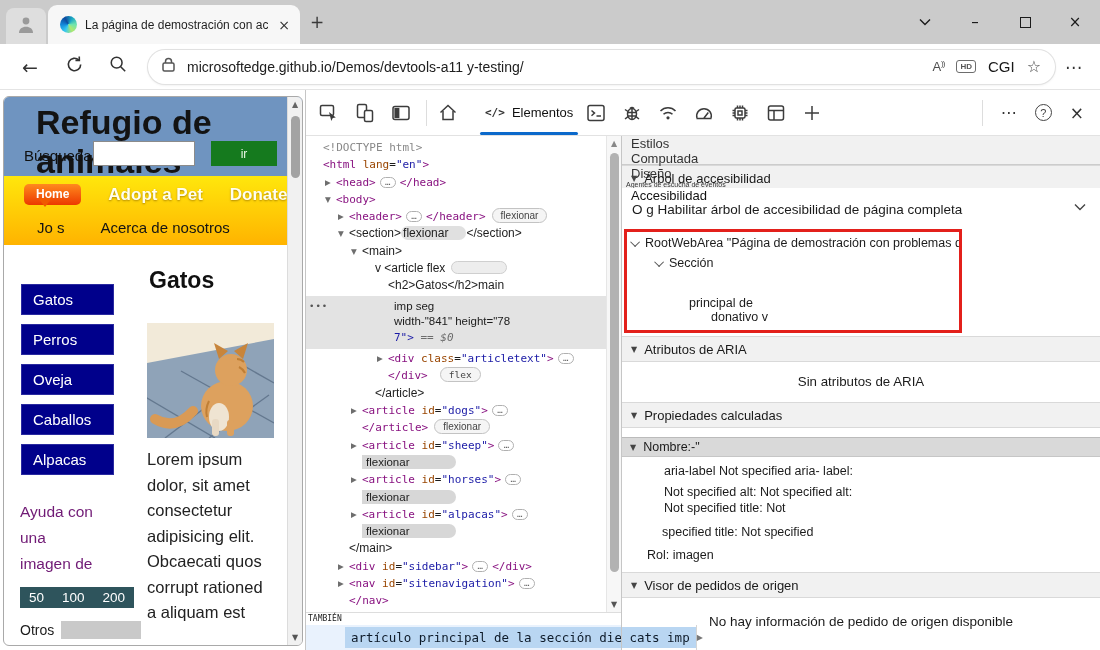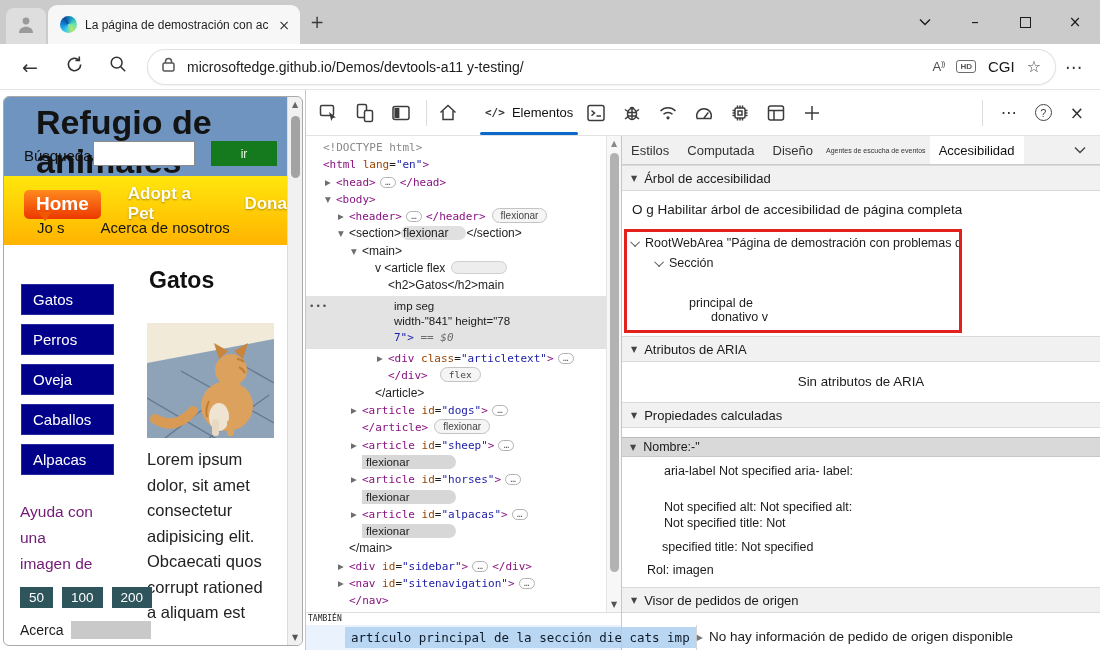--- a/index.html
+++ b/index.html
@@ -47,33 +47,33 @@
   .ph { position:relative; height:79px; background:#6f94c0; }
   .ph h1 { position:absolute; left:32px; top:6px; font-size:34px; font-weight:700; color:#131313; }
   .search-label { position:absolute; left:20px; top:50px; font-size:15px; color:#101010; }
   .search-input { position:absolute; left:89px; top:44px; width:102px; height:25px; background:#fff;
                   border:1px solid #8b8b8b; }
   .go-btn { position:absolute; left:207px; top:44px; width:66px; height:25px; background:#157a1e;
             border:0; color:#eaf7e6; font-size:12px; }
   .pnav { position:relative; height:69px; background:linear-gradient(#ffe70c,#ffb300); }
   .pnav-row1 { position:absolute; left:20px; top:8px; display:flex; gap:27px; align-items:center; }
   .home-btn { position:relative; background:linear-gradient(#ff8a1e,#ec3800); color:#fff; font-weight:bold;
-              font-size:19px; padding:3px 12px 4px; border-radius:5px; }
+              font-size:12px; padding:3px 12px 4px; border-radius:5px; }
   .home-btn::after { content:""; position:absolute; left:14px; bottom:-9px; border:7px solid transparent;
                      border-top:9px solid #f05800; }
   .nav-link { color:#fffef0; font-weight:bold; font-size:17px; text-shadow:0 1px 2px rgba(130,95,0,.65); }
   .pnav-row2 { position:absolute; left:33px; top:43px; display:flex; gap:36px; font-size:15px; color:#141414; }
   .pbody { position:relative; height:402px; }
   .side-btn { position:absolute; left:17px; width:93px; height:31px; background:#00008b; color:#fff;
               font-size:15px; display:flex; align-items:center; padding-left:11px; border:1px solid #2a2aa0; }
   .art-h2 { position:absolute; left:145px; top:22px; font-size:23px; font-weight:600; color:#101010; }
   .cat-img { position:absolute; left:143px; top:78px; width:127px; height:115px; }
   .lorem { position:absolute; left:143px; top:202px; font-size:16.5px; line-height:25.5px; color:#222; }
   .ayuda { position:absolute; left:16px; top:254px; font-size:15.5px; line-height:26px; color:#701a75; }
-  .amounts { position:absolute; left:16px; top:342px; display:flex; gap:9px; }
+  .amounts { position:absolute; left:16px; top:342px; display:flex; }
   .amount-btn { background:#2e545c; color:#fff; font-size:13.5px; padding:3px 9px; border:0; }
   .otros-row { position:absolute; left:16px; top:376px; display:flex; align-items:center; gap:7px; }
   .otros-label { font-size:14px; }
   .otros-input { width:80px; height:18px; background:#c9c9c9; border:0; }
   .pg-scroll { position:absolute; top:0; right:0; bottom:0; width:15px; background:#f1f1f1;
                border-left:1px solid #dcdcdc; }
   .pg-up { position:absolute; top:3px; left:0; right:0; text-align:center; font-size:8px; color:#666; }
   .pg-thumb { position:absolute; top:19px; left:3px; width:9px; height:62px; background:#a3a3a3; border-radius:5px; }
   .pg-down { position:absolute; bottom:3px; left:0; right:0; text-align:center; font-size:8px; color:#555; }
 
@@ -136,21 +136,21 @@
   .crumb-corner { position:absolute; left:2px; top:1px; font-size:8px; color:#222; }
   .crumb-row { position:absolute; left:0; right:0; bottom:0; height:25px; background:#e9f2fd;
                display:flex; align-items:center; }
   .crumb-item { margin-left:39px; background:#b9d6f2; color:#0d1a29; font-size:12.5px; padding:3px 6px;
                 white-space:nowrap; }
   .crumb-arrow { margin-left:auto; width:22px; height:25px; background:#fff; border-left:1px solid #d5d5d5;
                  display:flex; align-items:center; justify-content:center; font-size:8px; color:#777; }
 
   
   .styles-pane { flex:1; border-left:1px solid #c6c6c6; position:relative; min-width:0; }
-  .sp-tabs { height:29px; background:#f1f1f1; border-bottom:1px solid #ccc; display:flex; align-items:stretch; }
+  .sp-tabs { height:29px; background:#f1f1f1; border-bottom:1px solid #ccc; display:flex; align-items:stretch;flex-direction:column; }
   .sp-tab { display:flex; align-items:center; padding:0 9px; font-size:13px; color:#333; white-space:nowrap; }
   .sp-tab.small { font-size:7px; padding:0 4px; max-width:112px; }
   .sp-tab.active { background:#fff; color:#111; }
   .sp-chevron { margin-left:auto; display:flex; align-items:center; padding-right:14px; }
   .sec-head { height:26px; background:#f1f1f1; border-top:1px solid #d9d9d9; border-bottom:1px solid #d9d9d9;
               display:flex; align-items:center; gap:7px; padding-left:9px; }
   .sec-tri { font-size:8px; color:#444; font-family:"DejaVu Sans",sans-serif; }
   .sec-label { font-size:13px; color:#1a1a1a; }
   .enable-row { padding:11px 10px 11px 10px; font-size:13.5px; color:#1b1b1b; white-space:nowrap;
                 overflow:hidden; }
@@ -290,21 +290,21 @@
           <div>Ayuda con</div>
           <div>una</div>
           <div>imagen de</div>
         </div>
       <div class="amounts" id="amounts">
           <button class="amount-btn">50</button>
           <button class="amount-btn">100</button>
           <button class="amount-btn">200</button>
         </div>
       <div class="otros-row">
-        <span class="otros-label">Acerca</span>
+        <span class="otros-label">Otros</span>
         <input class="otros-input" style="">
       </div>
     </div>
     <div class="pg-scroll">
       <div class="pg-up glyph">▲</div>
       <div class="pg-thumb"></div>
       <div class="pg-down glyph">▼</div>
     </div>
   </div>
 </div>
@@ -480,21 +480,21 @@
       <div class="sec-head">
         <span class="sec-tri">▼</span>
         <span class="sec-label">Propiedades calculadas</span>
       </div>
       <div class="name-row">
         <span class="sec-tri">▼</span>
         <span class="sec-label">Nombre:-"</span>
       </div>
       <div id="cp-lines" style="padding-bottom:9px;">
           <div class="cp-line" style="padding-left: 42px; margin-top: 6px;">aria-label Not specified aria- label:</div>
-          <div class="cp-line" style="padding-left: 42px; margin-top: 20px;">Not specified alt: Not specified alt:</div>
+          <div class="cp-line" style="padding-left: 42px; margin-top: 5px;">Not specified alt: Not specified alt:</div>
           <div class="cp-line" style="padding-left: 42px; margin-top: 0px;">Not specified title: Not</div>
           <div class="cp-line" style="padding-left: 40px; margin-top: 8px;">specified title: Not specified</div>
           <div class="cp-line" style="padding-left: 25px; margin-top: 7px;">Rol: imagen</div>
         </div>
       <div class="sec-head">
         <span class="sec-tri">▼</span>
         <span class="sec-label">Visor de pedidos de origen</span>
       </div>
       <div class="src-empty">No hay información de pedido de origen disponible</div>
     </div>

